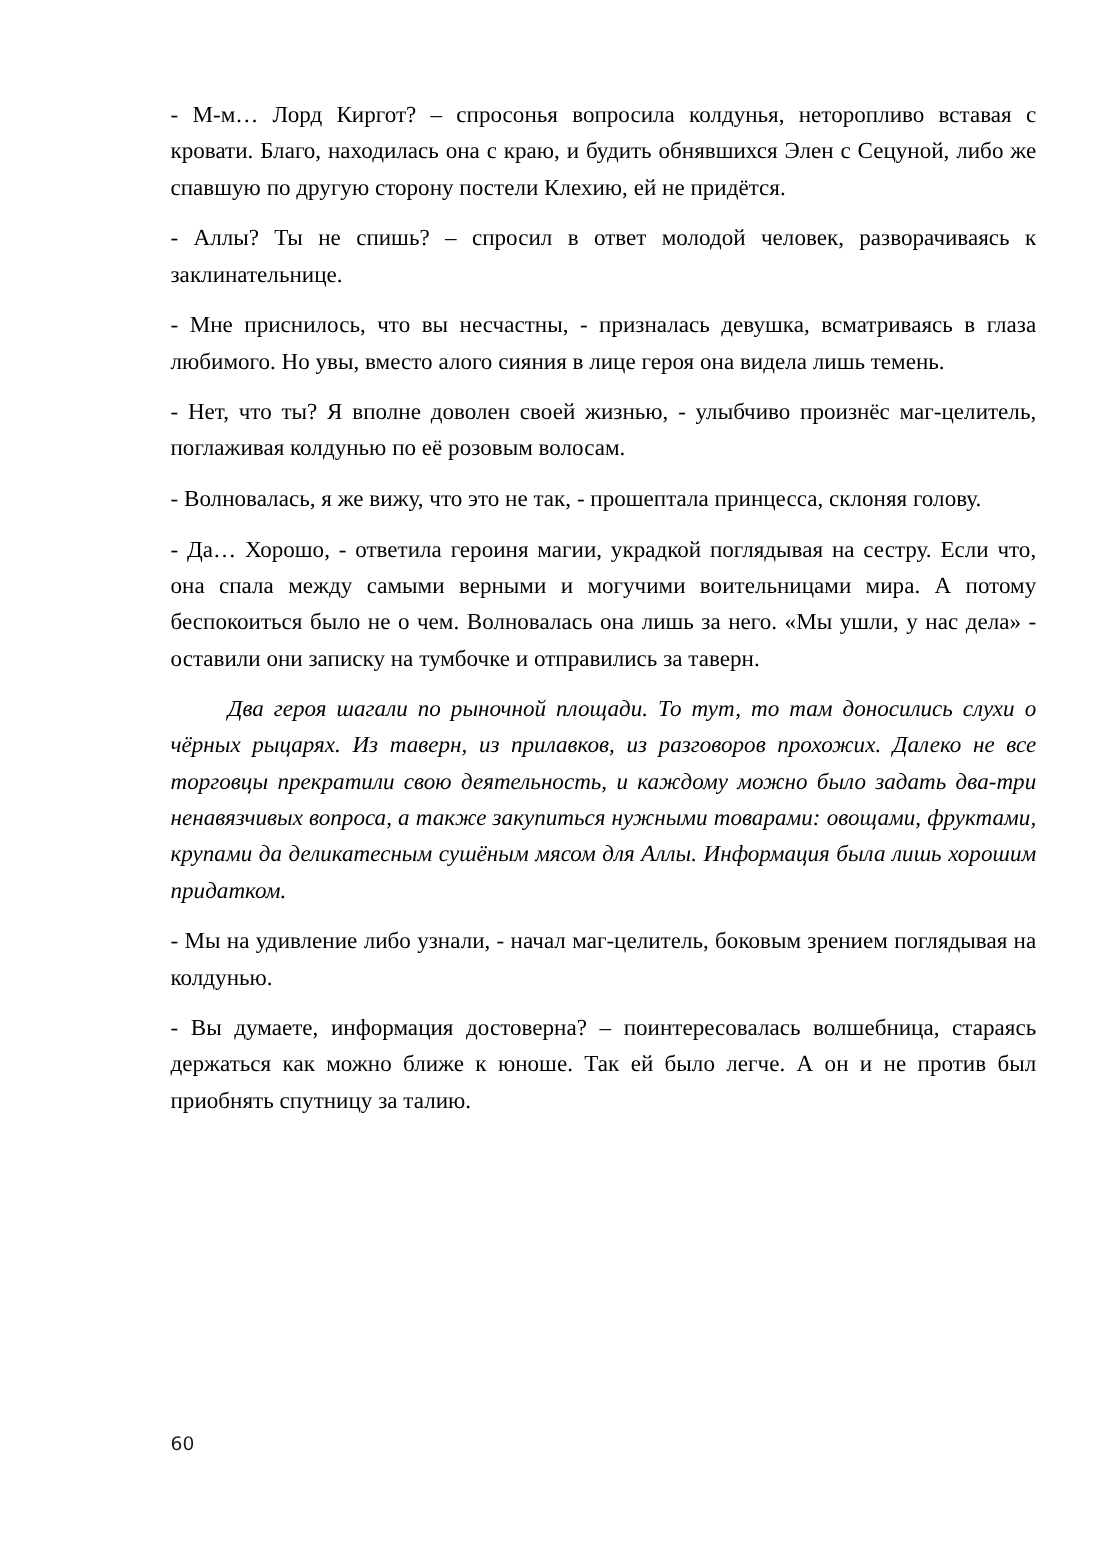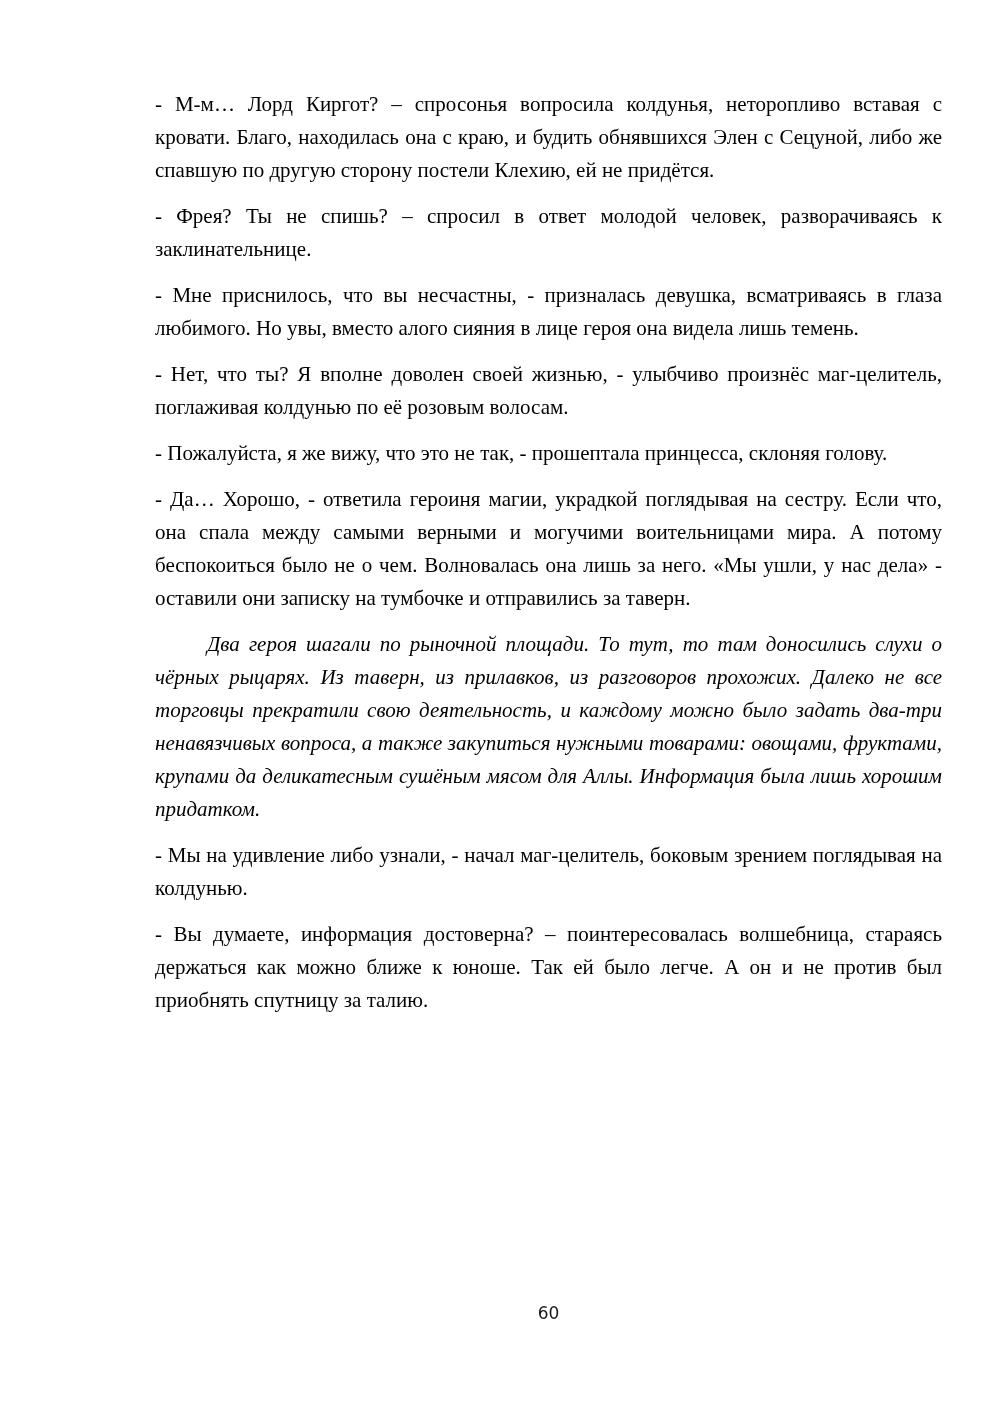--- a/index.html
+++ b/index.html
@@ -31,35 +31,35 @@
   }
   .para.indent-first {
     text-indent: 52px;
     font-style: italic;
   }
   .page-number {
     position: absolute;
     left: 143px;
     top: 1303px;
     width: 787px;
-    text-align: center;
+    text-align: left;
     font-family: "DejaVu Sans", "Liberation Sans", sans-serif;
     font-size: 17px;
     color: #1a1a1a;
   }
 </style>
 </head>
 <body>
 
 <div class="page">
   <div class="content">
     <p class="para">- М-м… Лорд Киргот? – спросонья вопросила колдунья, неторопливо вставая с кровати. Благо, находилась она с краю, и будить обнявшихся Элен с Сецуной, либо же спавшую по другую сторону постели Клехию, ей не придётся.</p>
-    <p class="para">- Фрея? Ты не спишь? – спросил в ответ молодой человек, разворачиваясь к заклинательнице.</p>
+    <p class="para">- Аллы? Ты не спишь? – спросил в ответ молодой человек, разворачиваясь к заклинательнице.</p>
     <p class="para">- Мне приснилось, что вы несчастны, - призналась девушка, всматриваясь в глаза любимого. Но увы, вместо алого сияния в лице героя она видела лишь темень.</p>
     <p class="para">- Нет, что ты? Я вполне доволен своей жизнью, - улыбчиво произнёс маг-целитель, поглаживая колдунью по её розовым волосам.</p>
-    <p class="para">- Пожалуйста, я же вижу, что это не так, - прошептала принцесса, склоняя голову.</p>
+    <p class="para">- Волновалась, я же вижу, что это не так, - прошептала принцесса, склоняя голову.</p>
     <p class="para">- Да… Хорошо, - ответила героиня магии, украдкой поглядывая на сестру. Если что, она спала между самыми верными и могучими воительницами мира. А потому беспокоиться было не о чем. Волновалась она лишь за него. «Мы ушли, у нас дела» - оставили они записку на тумбочке и отправились за таверн.</p>
     <p class="para indent-first">Два героя шагали по рыночной площади. То тут, то там доносились слухи о чёрных рыцарях. Из таверн, из прилавков, из разговоров прохожих. Далеко не все торговцы прекратили свою деятельность, и каждому можно было задать два-три ненавязчивых вопроса, а также закупиться нужными товарами: овощами, фруктами, крупами да деликатесным сушёным мясом для Аллы. Информация была лишь хорошим придатком.</p>
     <p class="para">- Мы на удивление либо узнали, - начал маг-целитель, боковым зрением поглядывая на колдунью.</p>
     <p class="para">- Вы думаете, информация достоверна? – поинтересовалась волшебница, стараясь держаться как можно ближе к юноше. Так ей было легче. А он и не против был приобнять спутницу за талию.</p>
   </div>
   <div class="page-number">60</div>
 </div>
 
 </body></html>

